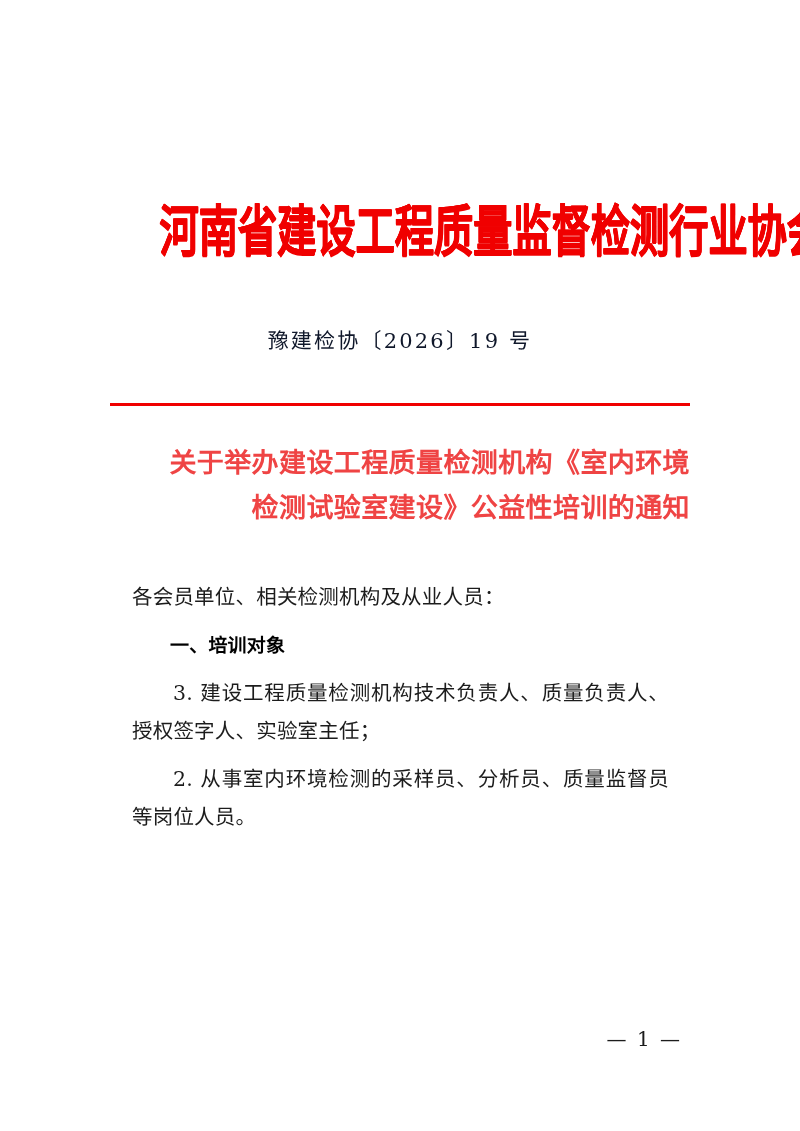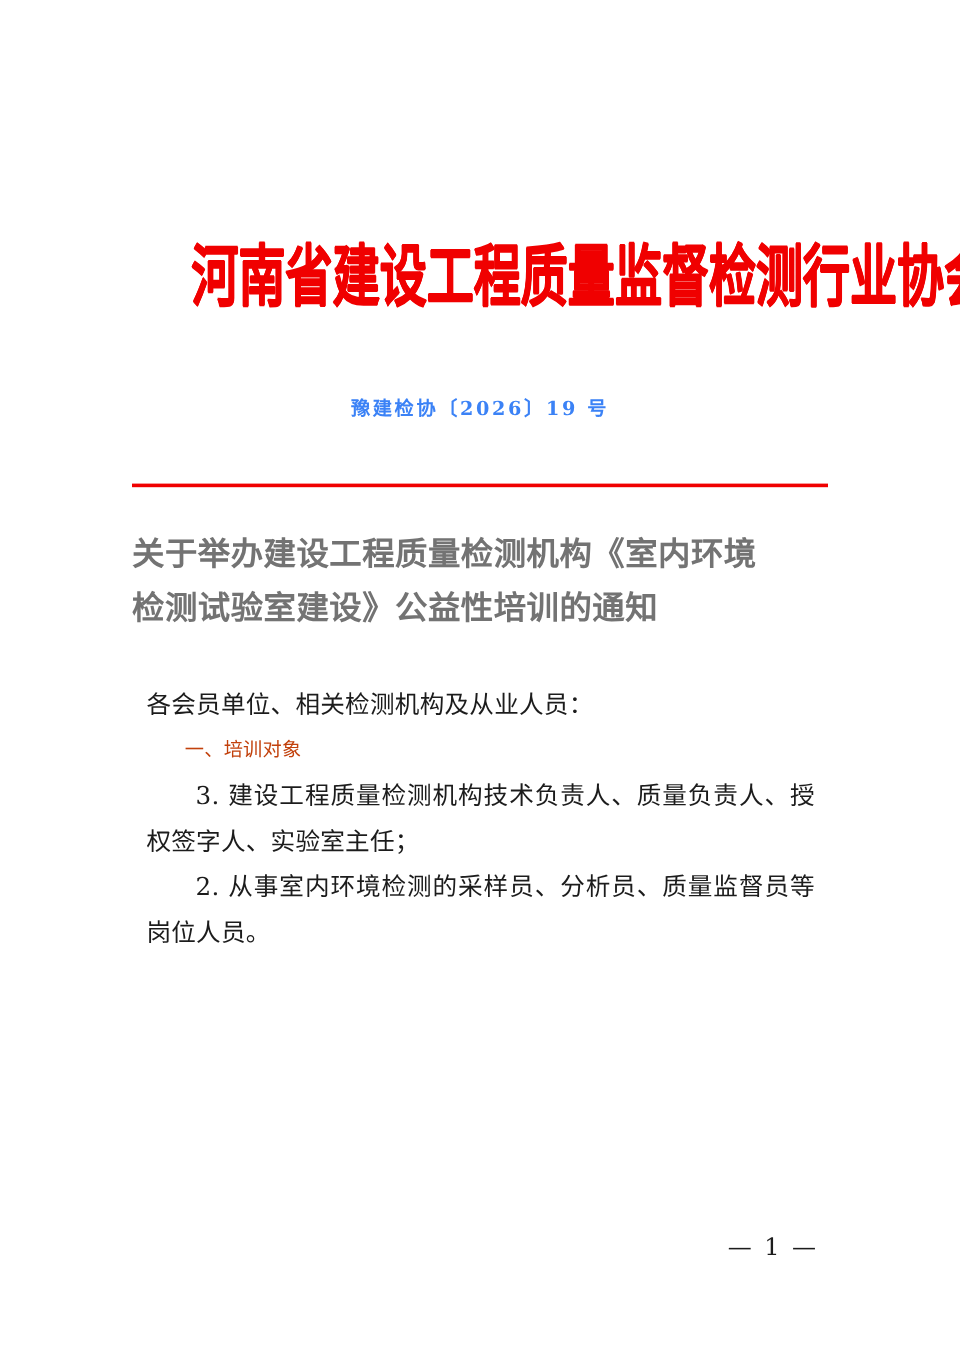--- a/index.html
+++ b/index.html
@@ -51,80 +51,79 @@
   }
 
   
   .doc-number {
     position: absolute;
     left: 0;
     right: 0;
     top: 326px;
     text-align: center;
     font-family: "DejaVu Serif", "Liberation Serif", serif;
-    font-size: 16px;
+    font-size: 21px;
     line-height: 30px;
     letter-spacing: 2.2px;
-    color: #3b82f6;
-    font-weight: bold;
+    color: #0f172a;
   }
 
   
   .red-rule {
     position: absolute;
     left: 110px;
     width: 580px;
     top: 395px;
     height: 3px;
     background: #f00000;
     border: 0;
   }
 
   
   .doc-title {
     position: absolute;
     left: 110px;
     width: 580px;
     top: 440px;
-    text-align: left;
+    text-align: right;
     font-family: "DejaVu Sans", "Liberation Sans", sans-serif;
     font-weight: 700;
     font-size: 27px;
     line-height: 45px;
     letter-spacing: 0.4px;
-    color: #737373;
+    color: #ef4444;
   }
   .doc-title .tline { display: block; white-space: nowrap; }
 
   
   .body-block {
     position: absolute;
     left: 122px;
     width: 557px;
     top: 568px;
     font-family: "DejaVu Serif", "Liberation Serif", serif;
     font-size: 20.5px;
     line-height: 38px;
     color: #1c1c1c;
     text-align: justify;
     text-justify: inter-character;
   }
   .body-block p {
-    margin: 0;
+    margin: 10px;
     letter-spacing: 0.2px;
   }
   .p-salutation { text-indent: 0; }
   .p-indent { text-indent: 2em; }
   .section-heading {
     text-indent: 2em;
     font-family: "DejaVu Sans", "Liberation Sans", sans-serif;
-    font-weight: 400;
-    font-size: 16px;
+    font-weight: 700;
+    font-size: 19px;
     letter-spacing: 0.6px;
-    color: #c2410c;
+    color: #000000;
   }
   .p-item { text-indent: 2em; }
 
   
   .page-footer {
     position: absolute;
     left: 110px;
     width: 580px;
     top: 1024px;
     text-align: right;

